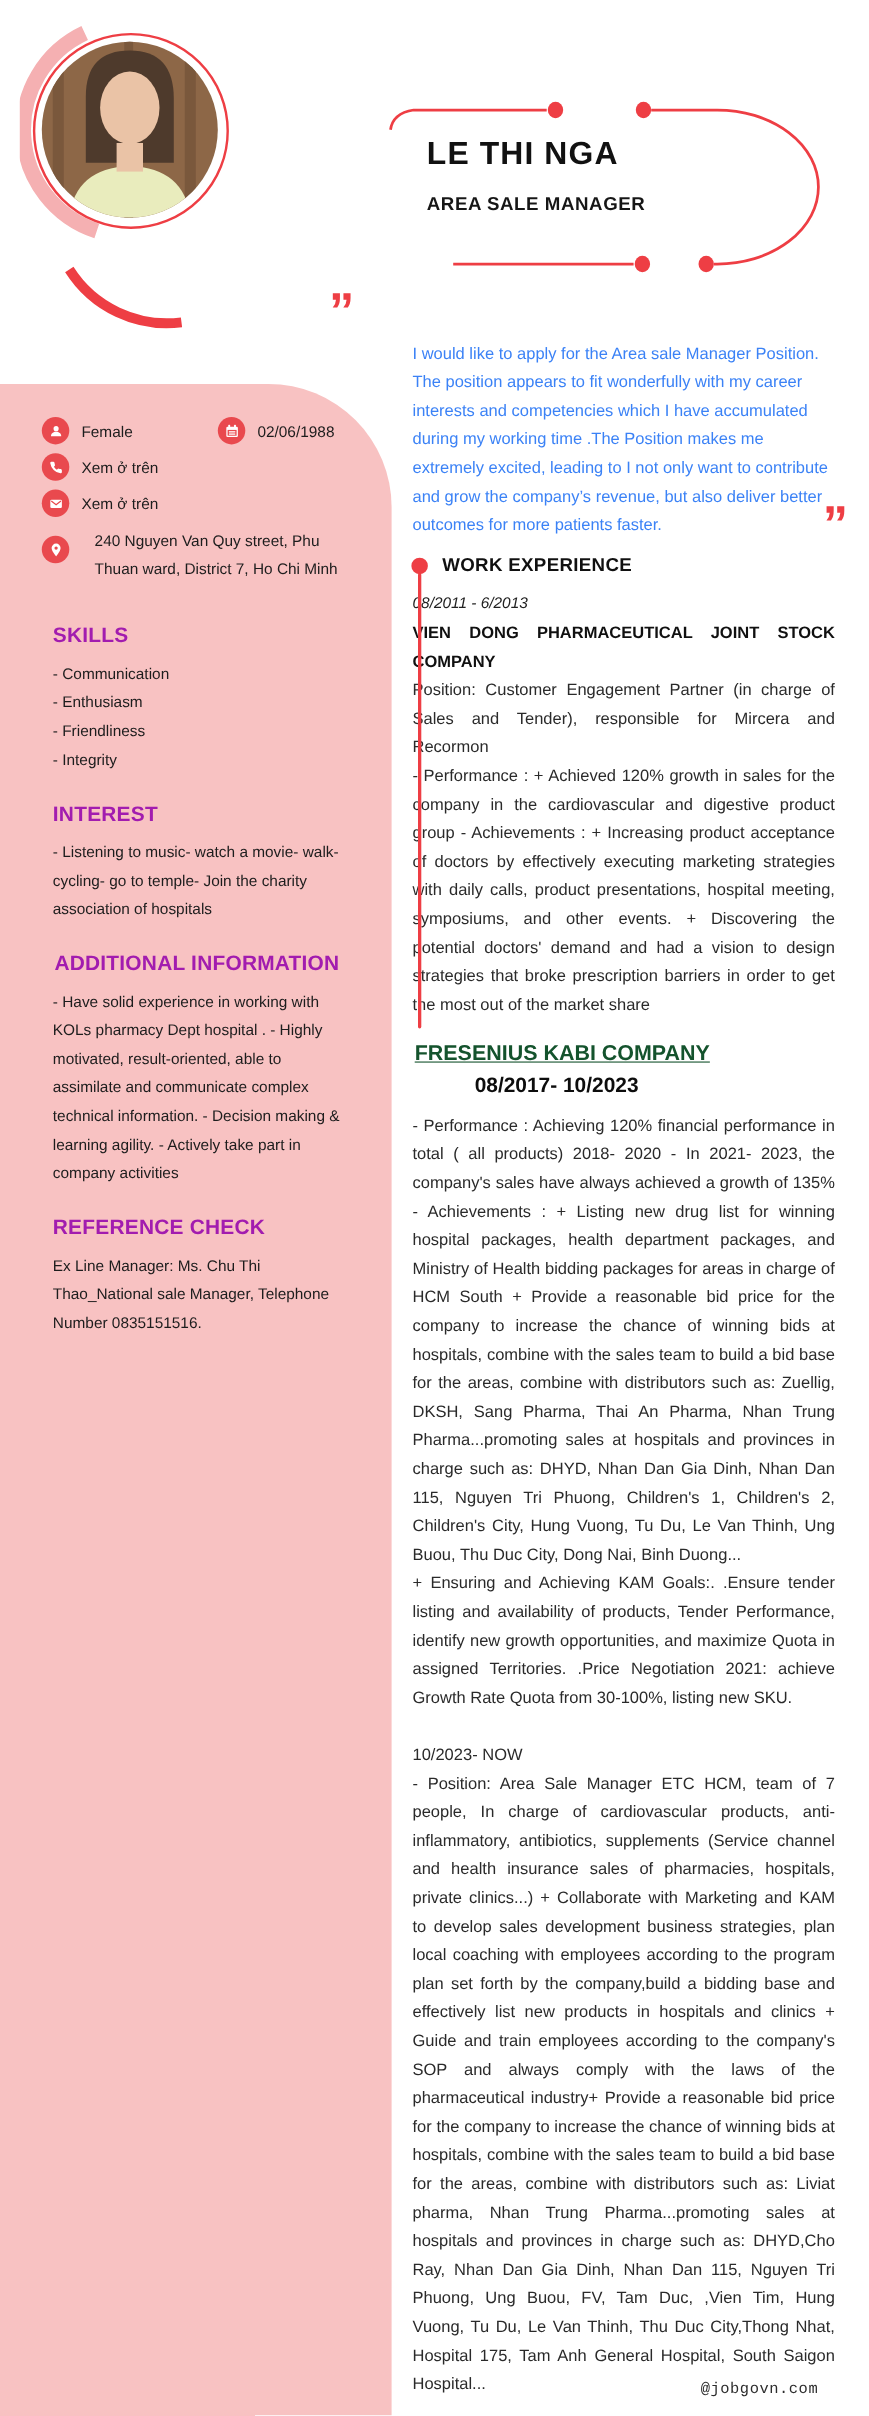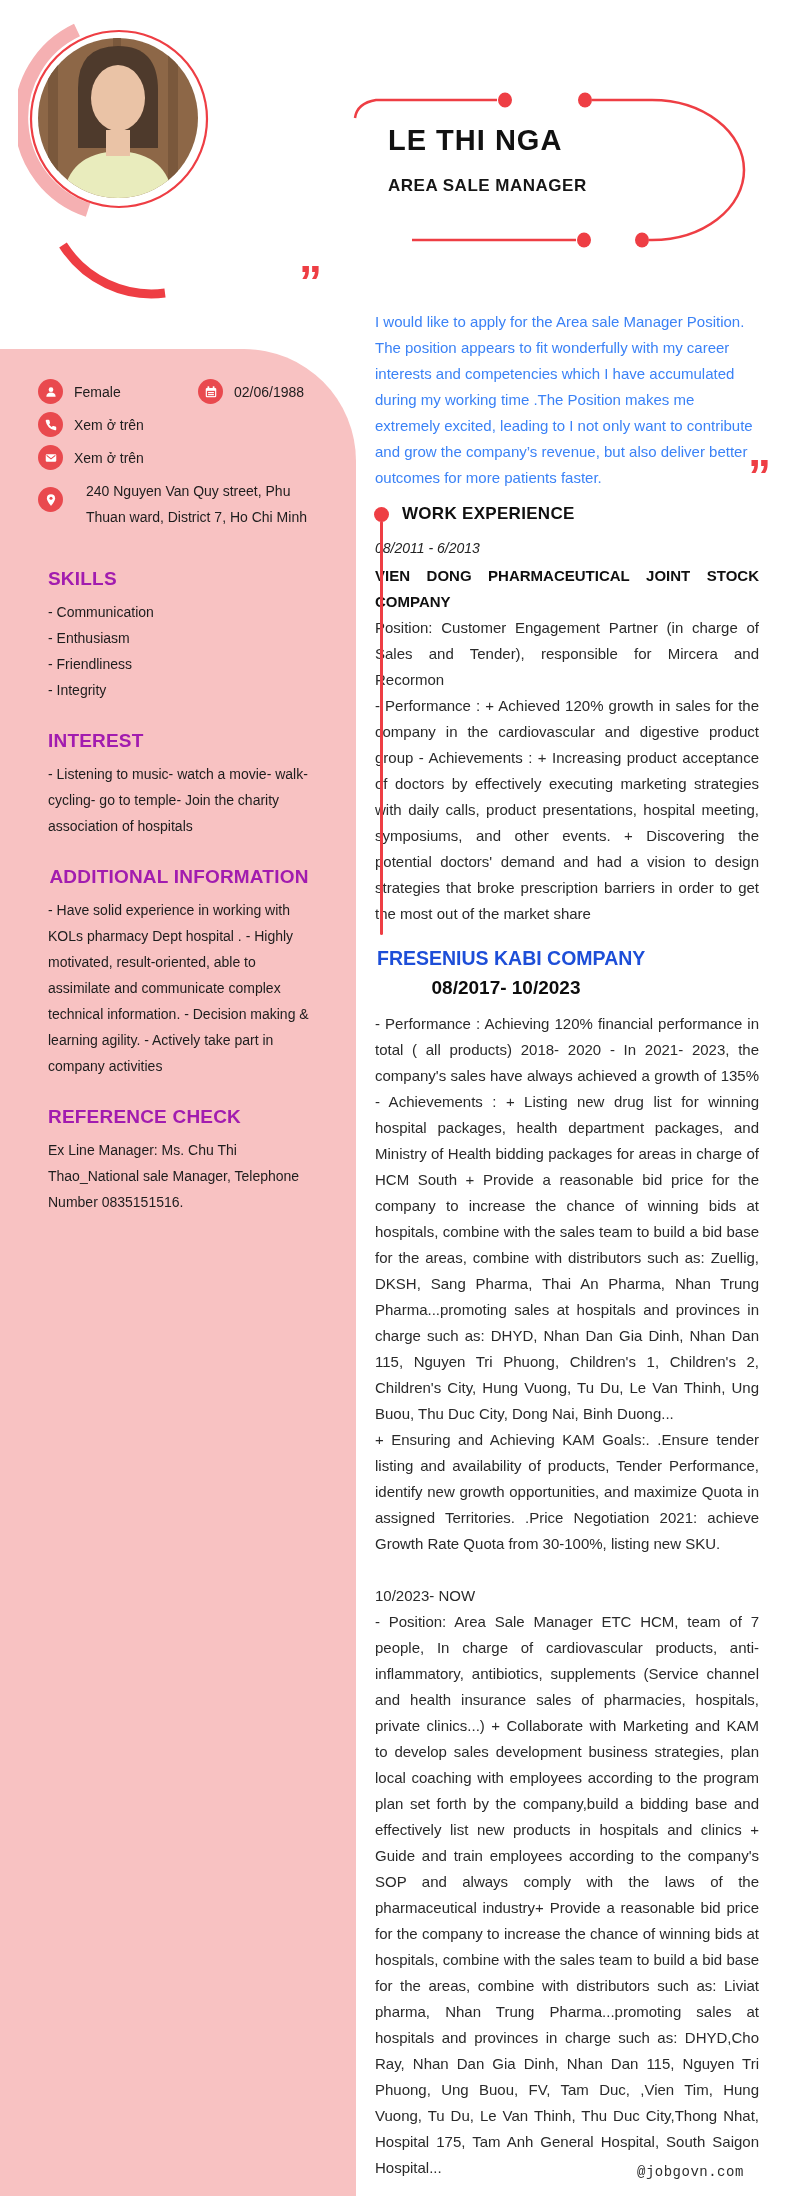--- a/index.html
+++ b/index.html
@@ -82,21 +82,21 @@
     margin:0 0 12px 27px;
     font-size:17px;font-weight:bold;color:#101010;letter-spacing:0.3px;
   }
   .job-dates{font-size:14px;font-style:italic;color:#222;margin:0 0 3px 0;line-height:24px;}
   .job-company{
     font-size:15px;font-weight:bold;color:#101010;
     line-height:26px;text-align:justify;margin:0;
   }
   .job-para{font-size:15px;line-height:26px;text-align:justify;margin:0;color:#2a2a2a;}
   .job2-head{margin:16px 0 8px 2px;width:258px;}
-  .job2-company{font-size:19.5px;font-weight:bold;color:#1d4ed8;white-space:nowrap;margin:0;line-height:30px;}
+  .job2-company{font-size:19.5px;font-weight:bold;color:#14532d;white-space:nowrap;margin:0;line-height:30px;text-decoration:underline;}
   .job2-dates{font-size:19px;font-weight:bold;color:#0d0d0d;text-align:center;margin:0;line-height:30px;}
   .gap-top{margin-top:26px;}
   
   .footer-credit{
     position:absolute;left:637px;top:2164px;
     font-family:"Liberation Mono",monospace;
     font-size:14px;color:#2d2d2d;letter-spacing:0.5px;
   }
 </style>
 </head>

